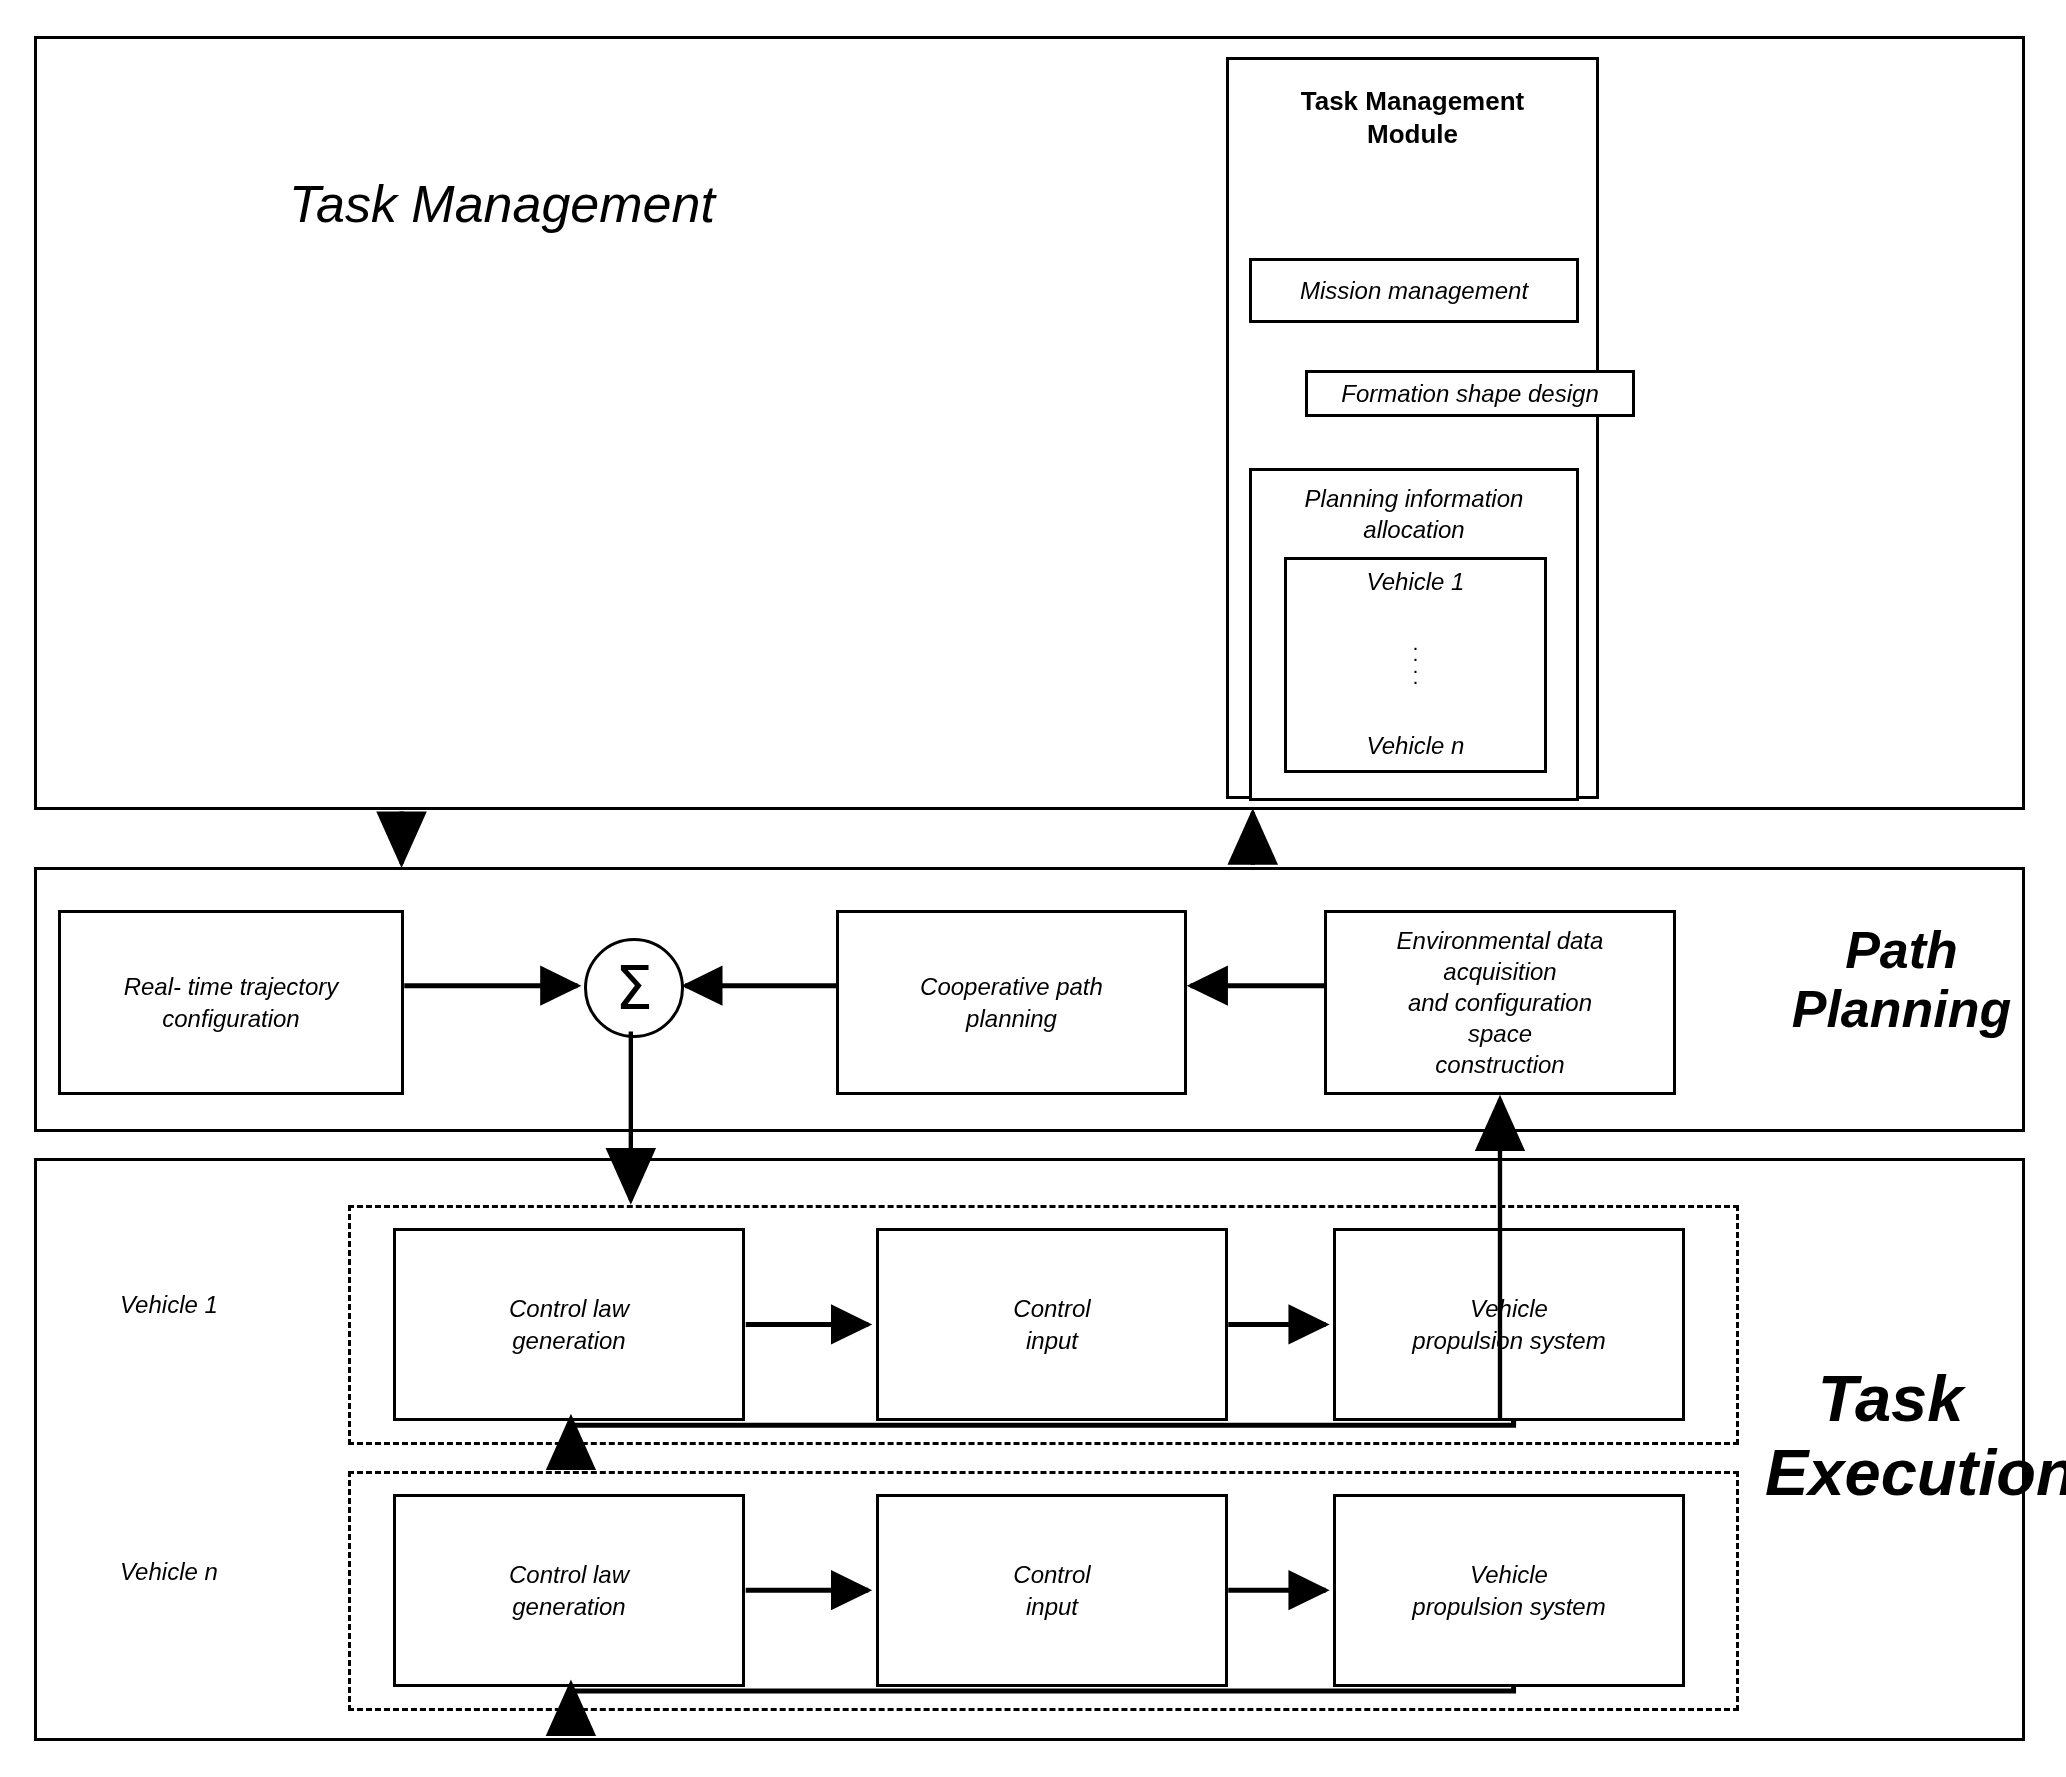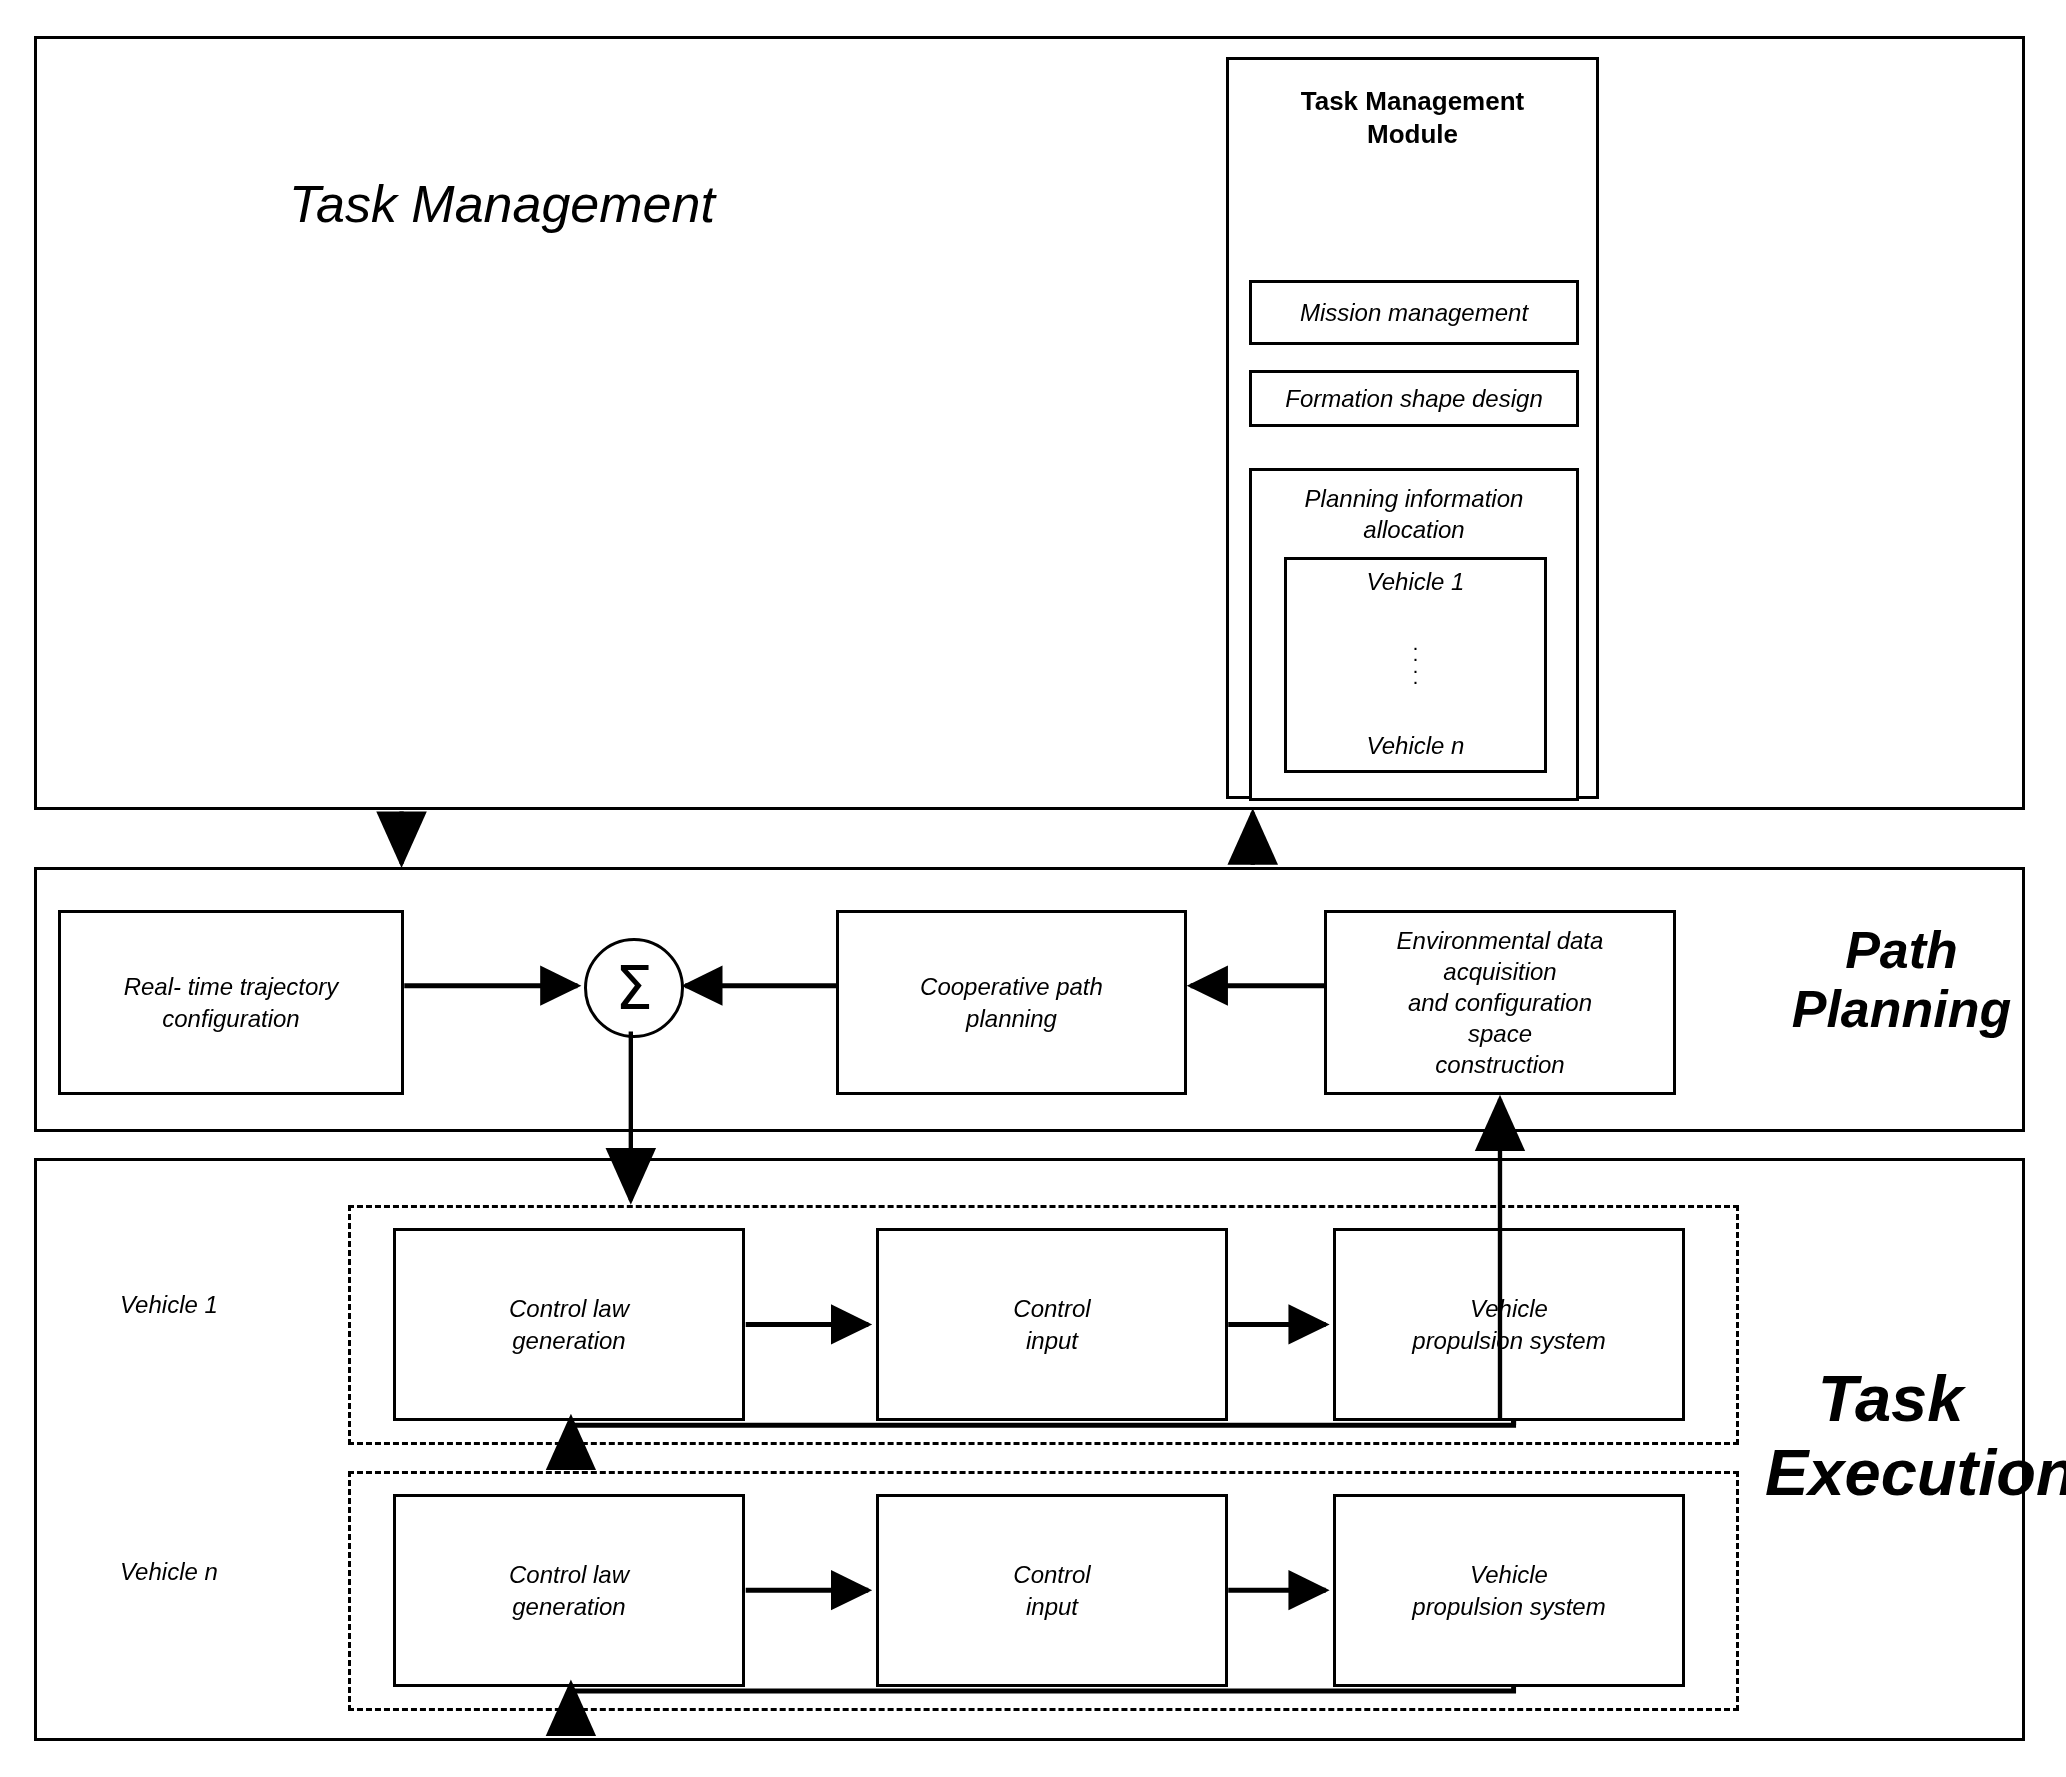--- a/index.html
+++ b/index.html
@@ -151,25 +151,25 @@
 
   <div class="abs section-frame" style="left:34px; top:36px; width:1991px; height:774px;"></div>
 
   <div class="main-title" style="left:289px; top:174px;">Task Management</div>
 
   <div class="abs module-box" style="left:1226px; top:57px; width:373px; height:742px;">
     <div class="module-title" style="top:25px; white-space:pre-line;">Task Management
 Module</div>
   </div>
 
-  <div class="abs node-box" style="left:1249px; top:280px; width:330px; height:65px;">
+  <div class="abs node-box" style="left:1249px; top:258px; width:330px; height:65px;">
     <span style="white-space:pre-line;">Mission management</span>
   </div>
 
-  <div class="abs node-box" style="left:1249px; top:370px; width:330px; height:57px;">
+  <div class="abs node-box" style="left:1305px; top:370px; width:330px; height:47px;">
     <span style="white-space:pre-line;">Formation shape design</span>
   </div>
 
   <div class="abs node-box" style="left:1249px; top:468px; width:330px; height:333px; align-items:flex-start; padding-top:12px;">
     <span style="white-space:pre-line; display:block; width:100%;">Planning information
 allocation</span>
   </div>
 
   <div class="alloc-inner" style="left:1284px; top:557px; width:263px; height:216px;">
     <span>Vehicle 1</span>

